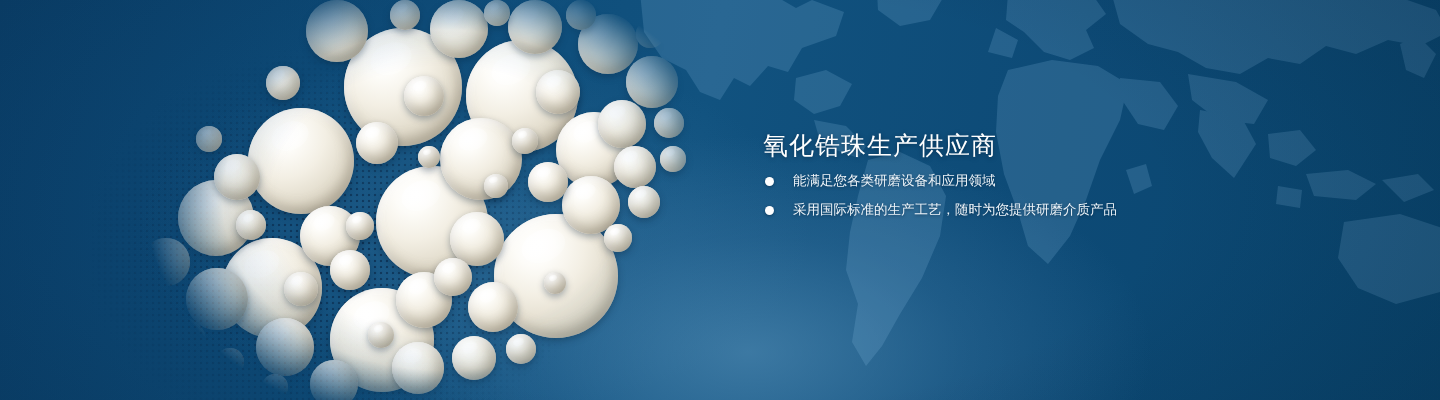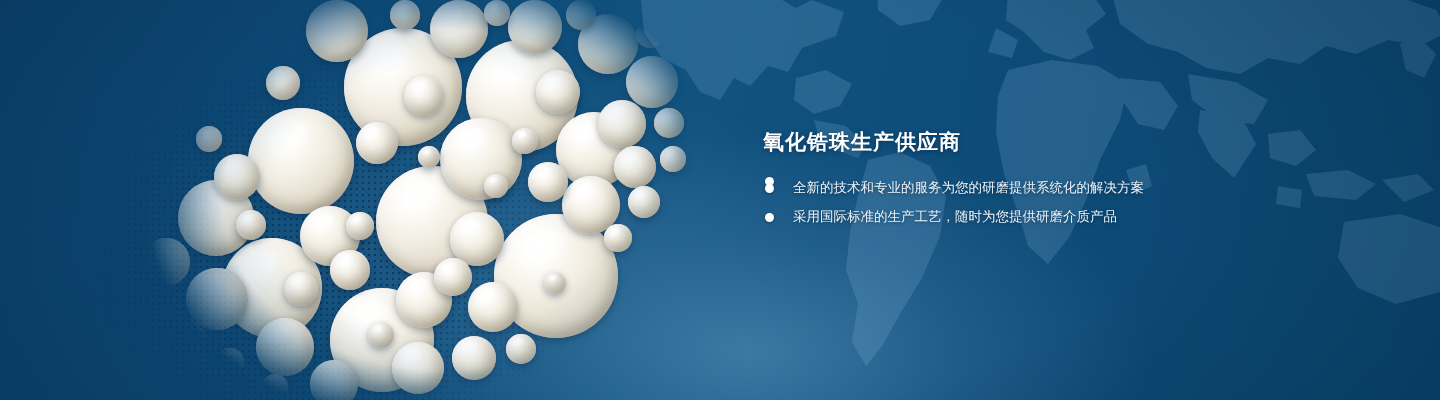--- a/index.html
+++ b/index.html
@@ -105,25 +105,25 @@
     position: absolute;
     left: 763px;
     top: 0;
     width: 600px;
     height: 400px;
   }
   .headline {
     position: absolute;
     top: 108px;
     left: 0;
-    font-size: 21px;
+    font-size: 25px;
     line-height: 40px;
     letter-spacing: 1px;
     color: #ffffff;
-    font-weight: 700;
+    font-weight: 400;
     text-shadow: 0 1px 4px rgba(4,26,48,0.55);
     white-space: nowrap;
   }
   .bullets {
     position: absolute;
     top: 170px;
     left: 2px;
     margin: 0;
     padding: 0;
     list-style: none;
@@ -268,26 +268,23 @@
 
   <div class="bg-vignette"></div>
 
   <div class="content">
     <h1 class="headline">氧化锆珠生产供应商</h1>
 
     <ul class="bullets">
 
       <li class="bullet">
         <span class="dot"></span>
+        <span class="line">能满足您各类研磨设备和应用领域</span>
       </li>
 
-      <li class="bullet">
-        <span class="dot"></span>
-        <span class="line">全新的技术和专业的服务为您的研磨提供系统化的解决方案</span>
-      </li>
 
       <li class="bullet">
         <span class="dot"></span>
         <span class="line">采用国际标准的生产工艺，随时为您提供研磨介质产品</span>
       </li>
 
     </ul>
   </div>
 
 </div>

